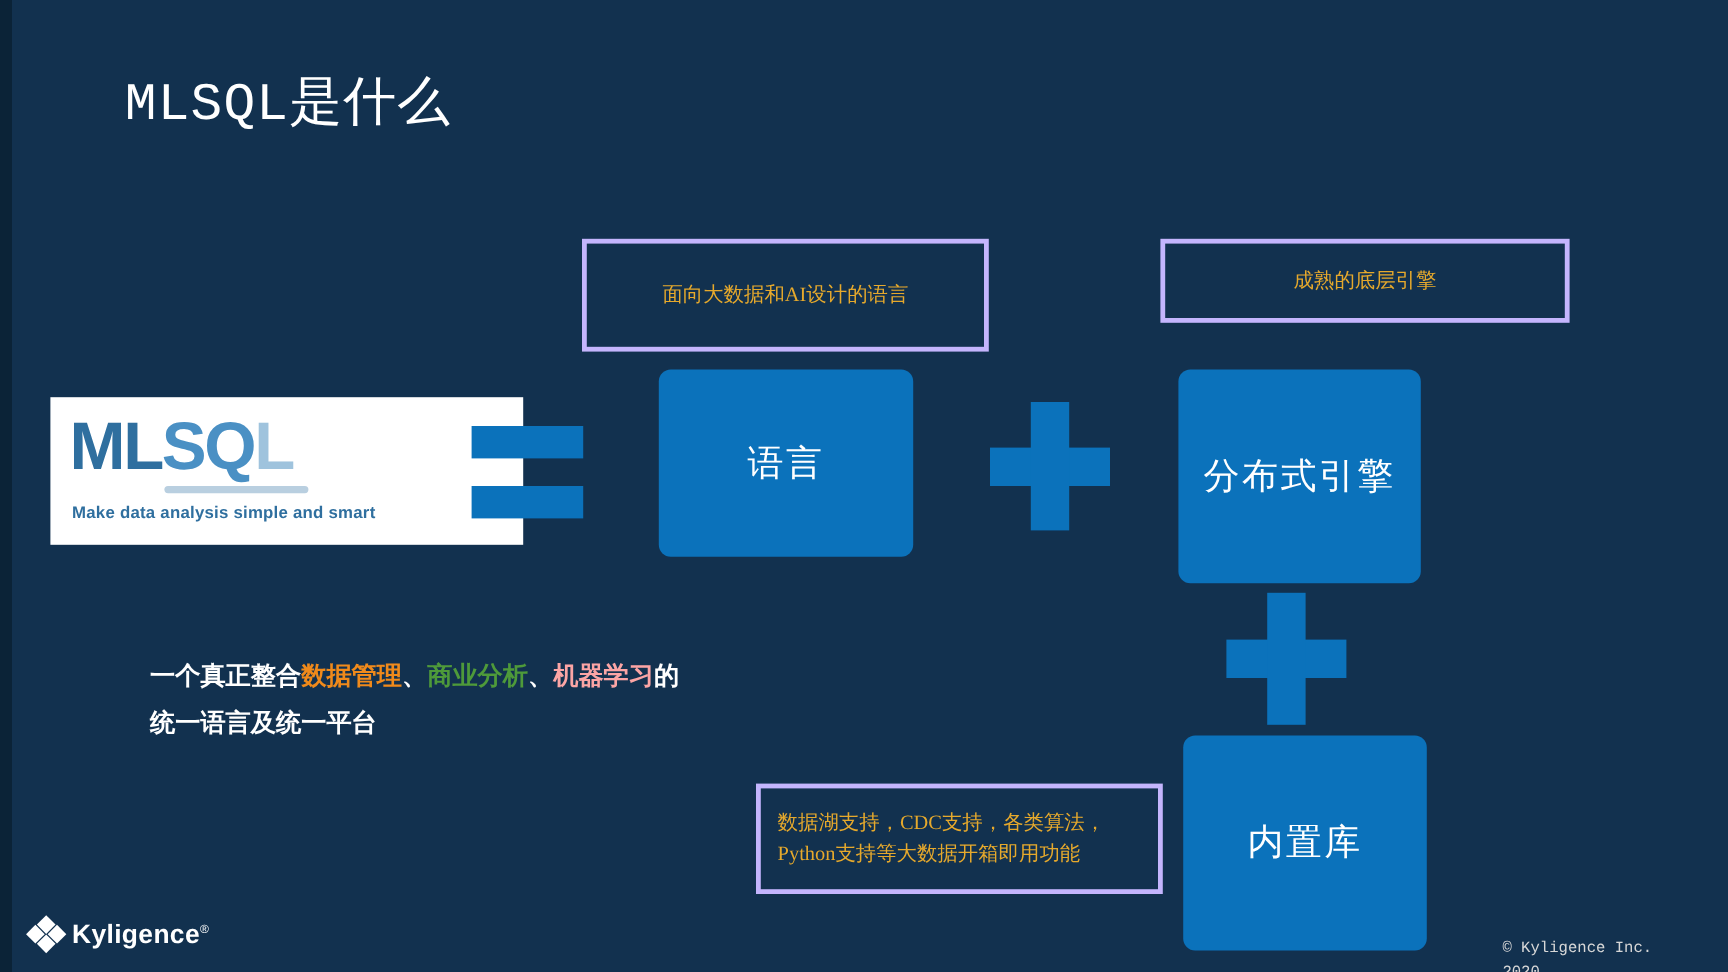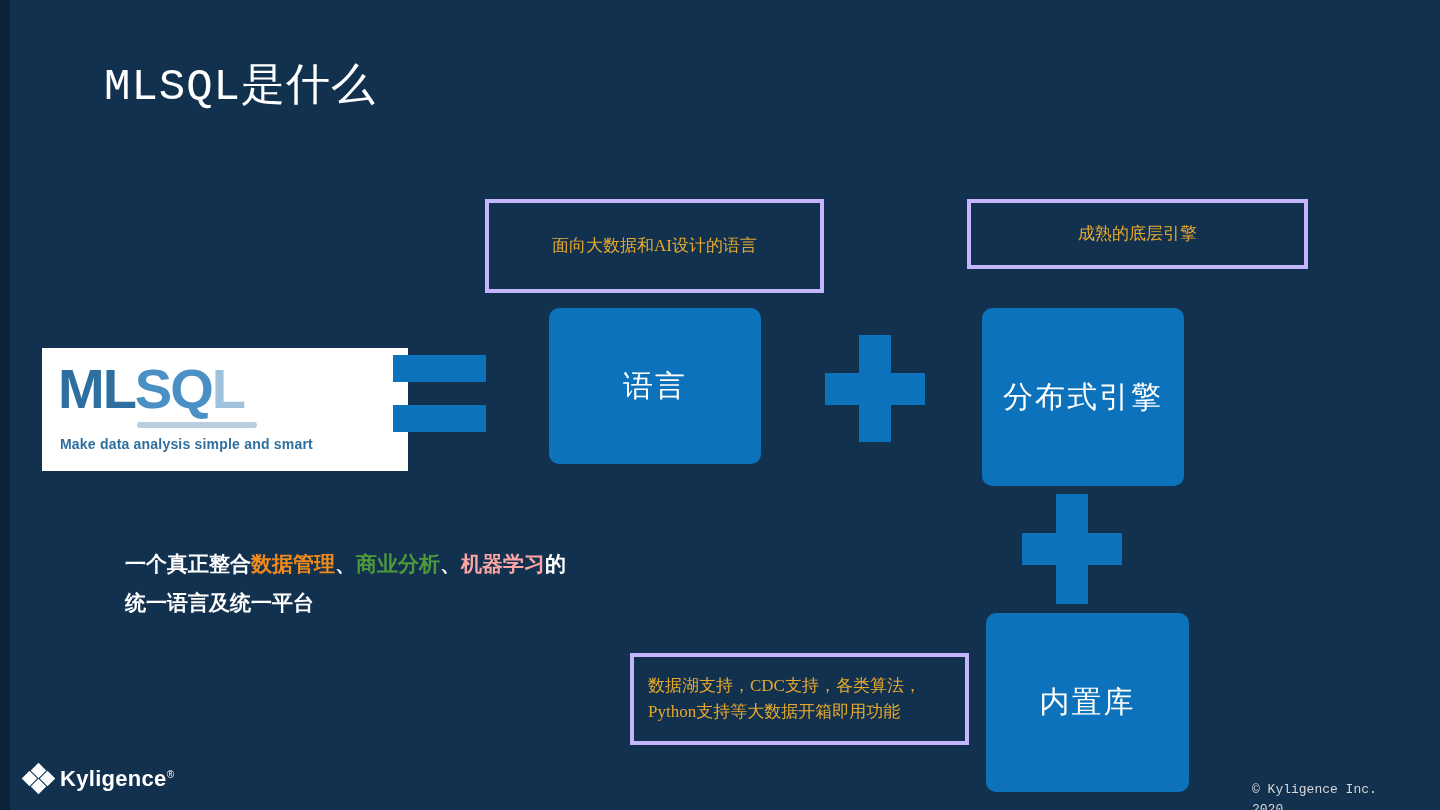--- a/index.html
+++ b/index.html
@@ -71,25 +71,26 @@
     letter-spacing: 2px;
   }
   #box-language { left: 549px; top: 308px; width: 212px; height: 156px; }
   #box-engine   { left: 982px; top: 308px; width: 202px; height: 178px; }
   #box-builtin  { left: 986px; top: 613px; width: 203px; height: 179px; }
 
   
   .logo-card {
     position: absolute;
     left: 42px;
-    top: 348px;
+    top: 331px;
     width: 366px;
     height: 123px;
     background: #ffffff;
     overflow: hidden;
+    padding-left: 28px;
   }
   .logo-word {
     position: absolute;
     left: 16px;
     top: 8px;
     font-family: "Liberation Sans", sans-serif;
     font-weight: bold;
     font-size: 56px;
     letter-spacing: -2px;
     color: #4a90c4;

